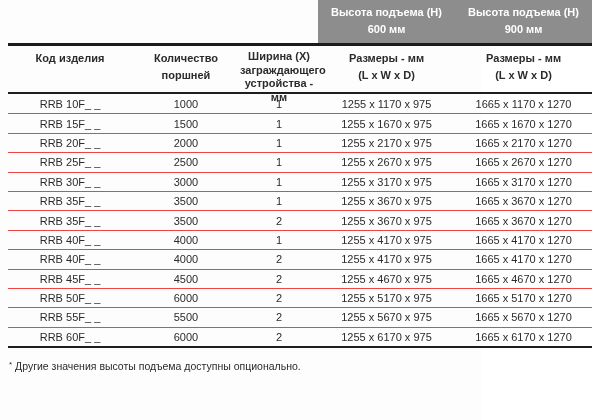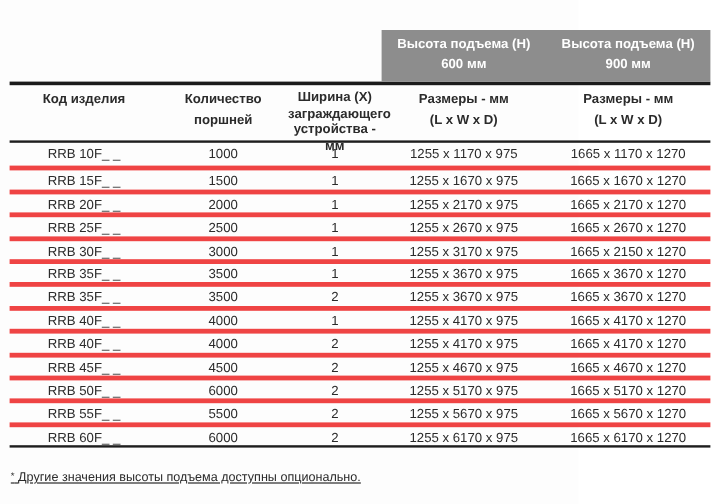--- a/index.html
+++ b/index.html
@@ -6,21 +6,20 @@
   html, body { background: #ffffff; }
   body {
     font-family: "Liberation Sans", "DejaVu Sans", sans-serif;
     width: 600px; height: 420px; overflow: hidden;
   }
   .page {
     position: relative;
     width: 482px; height: 420px;
     background: #fdfdfd;
     padding-left: 8px;
-    padding-top: 25px;
   }
   .grid5 {
     display: grid;
     grid-template-columns: 124px 108px 78px 137px 137px;
     width: 584px;
   }
   
   .band-row { height: 43px; }
   .band-cell {
     background: #8d8d8d;
@@ -42,36 +41,35 @@
     font-weight: bold;
     font-size: 11px;
     text-align: center;
     padding-top: 4px;
   }
   .hcell .ln  { line-height: 16.5px; }
   .hcell .ln3 { line-height: 13.5px; }
   
   .rows { width: 584px; }
   .trow { height: 19.4px; align-items: center; }
-  .trow + .trow { border-top: 4px solid #ef4444; }
+  .trow + .trow { border-top: 1px solid #ef4444; }
   .tcell {
     color: #2b2b2b;
     font-size: 11px;
     text-align: center;
     line-height: 18px;
     white-space: nowrap;
   }
   
   .footnote {
-    margin-top: 19px;
+    margin-top: 7px;
     margin-left: 1px;
     font-size: 10.5px;
     color: #2b2b2b;
-    line-height: 12px;
-    text-decoration: underline;
+    line-height: 22px;
   }
   .footnote sup { font-size: 8px; vertical-align: top; position: relative; top: -1px; }
 </style>
 </head>
 <body>
 
 <div class="page">
 
   <div class="grid5 band-row">
     <div></div>
@@ -145,21 +143,21 @@
     <div class="tcell">1</div>
     <div class="tcell">1255 x 2670 x 975</div>
     <div class="tcell">1665 x 2670 x 1270</div>
   </div>
 
   <div class="grid5 trow">
     <div class="tcell">RRB 30F_ _</div>
     <div class="tcell">3000</div>
     <div class="tcell">1</div>
     <div class="tcell">1255 x 3170 x 975</div>
-    <div class="tcell">1665 x 2150 x 1270</div>
+    <div class="tcell">1665 x 3170 x 1270</div>
   </div>
 
   <div class="grid5 trow">
     <div class="tcell">RRB 35F_ _</div>
     <div class="tcell">3500</div>
     <div class="tcell">1</div>
     <div class="tcell">1255 x 3670 x 975</div>
     <div class="tcell">1665 x 3670 x 1270</div>
   </div>
 

